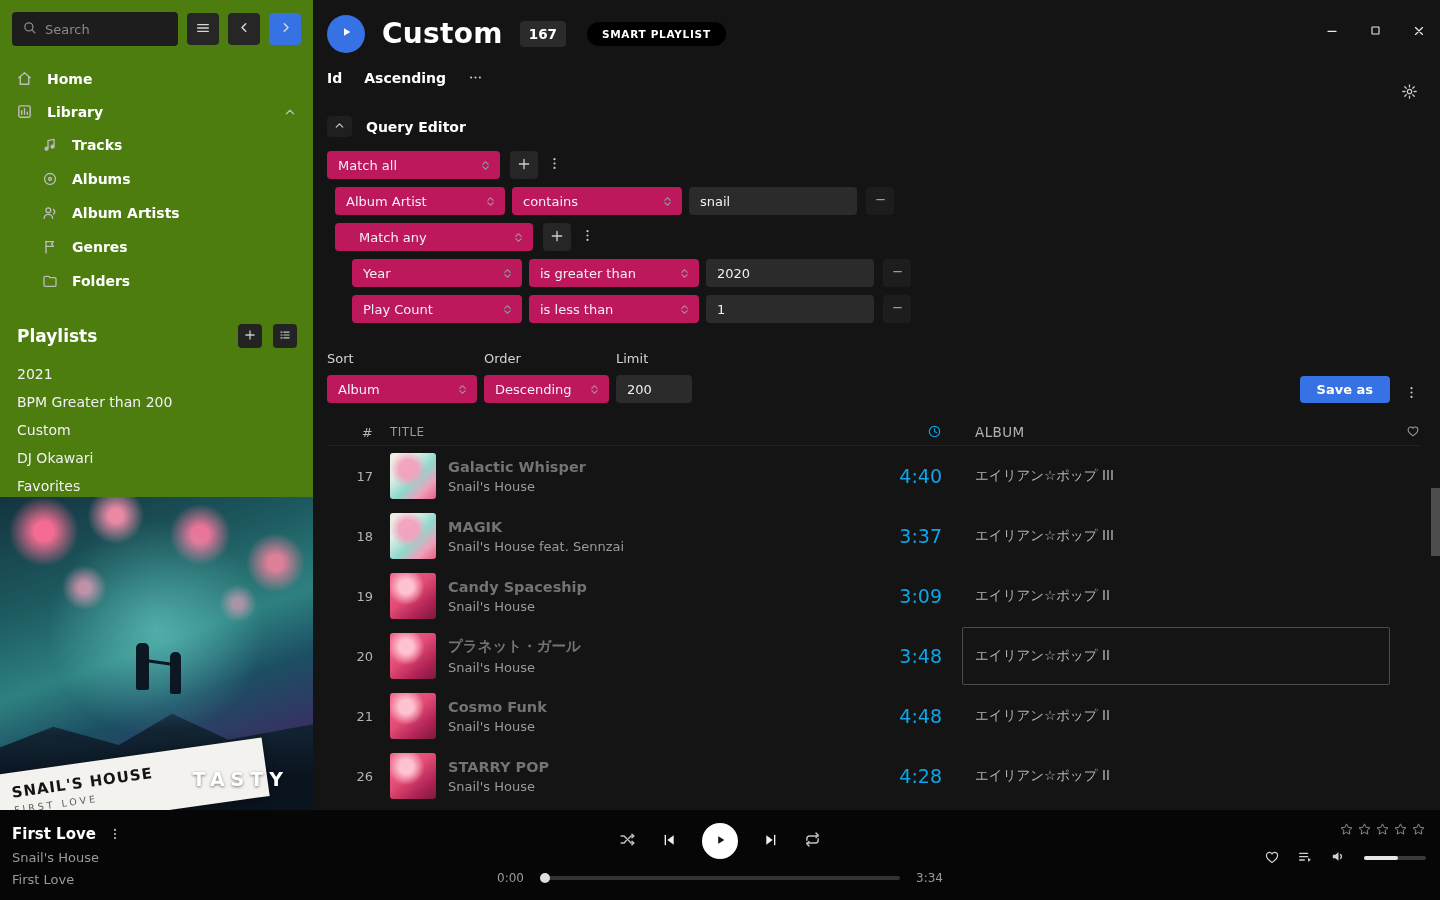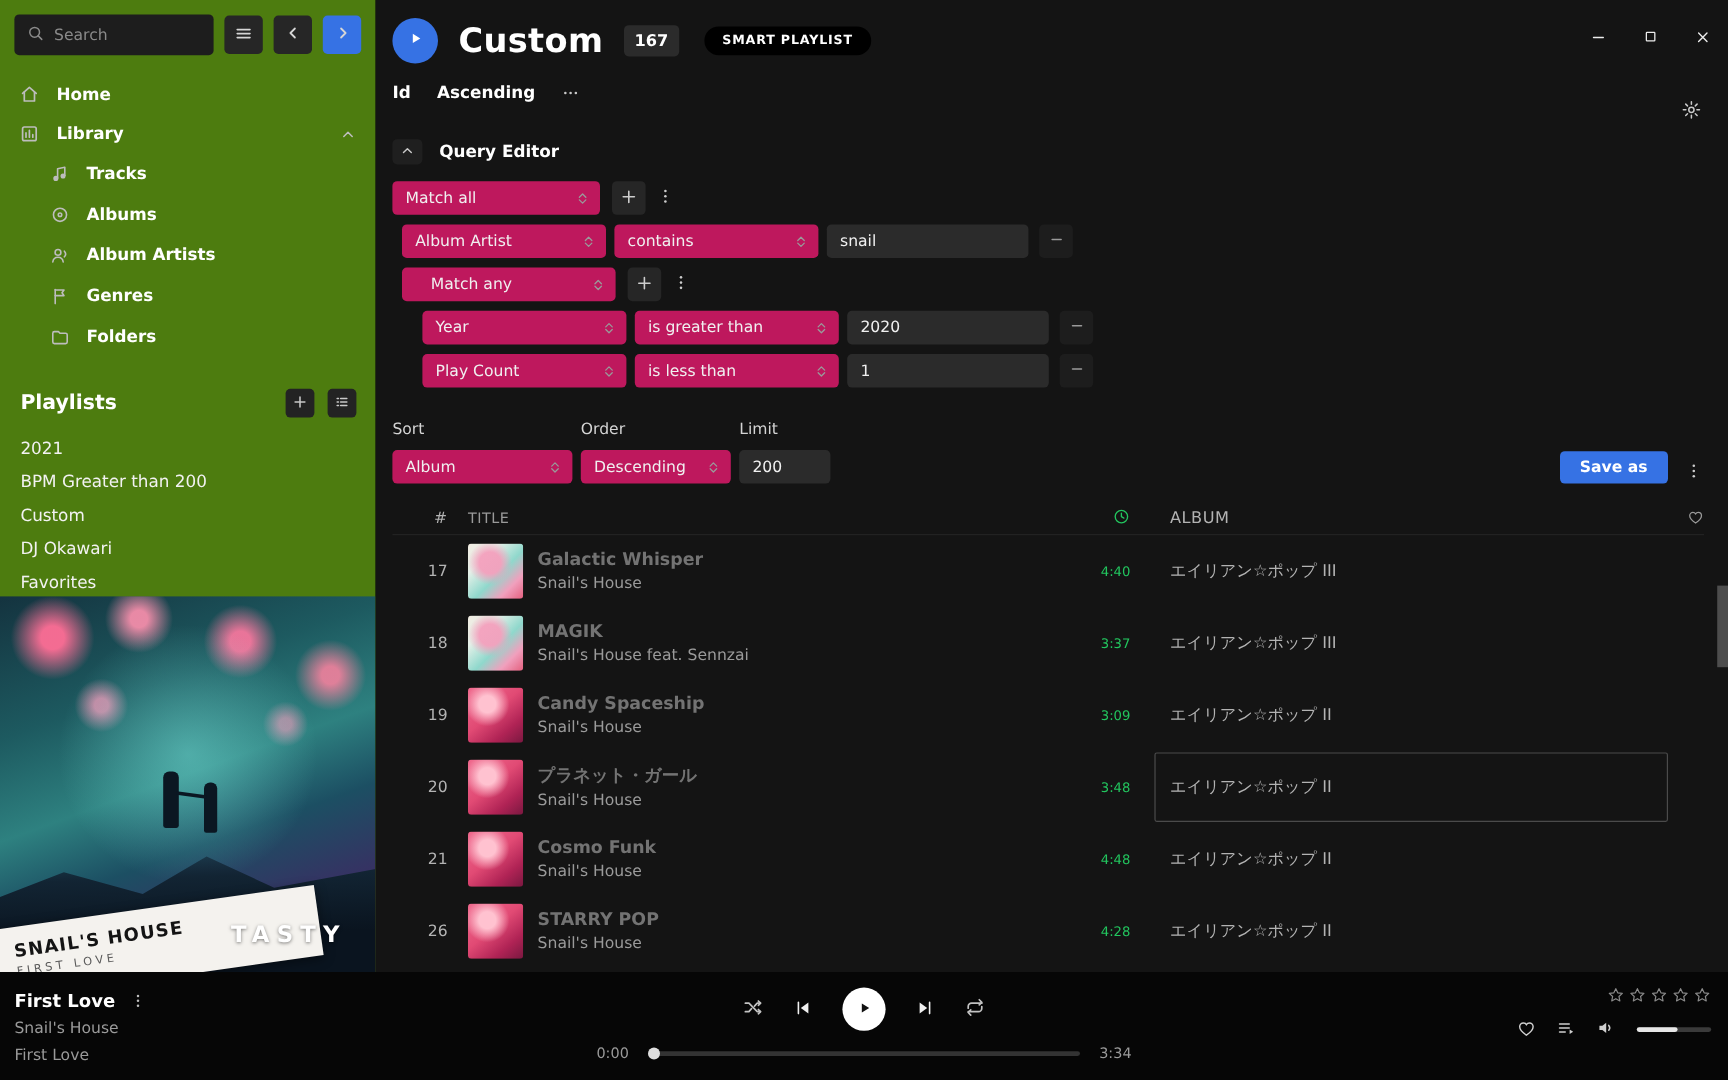--- a/index.html
+++ b/index.html
@@ -69,41 +69,41 @@
 
   .qe-header { display:flex; align-items:center; gap:14px; margin-top:26px; }
   .qe-collapse { width:25px; height:21px; background:#1f1f1f; border:0; border-radius:4px; color:#c9c9c9; display:flex; align-items:center; justify-content:center; cursor:pointer; }
   .qe-title { font-size:14px; font-weight:700; }
 
   .qe-row { display:flex; align-items:center; gap:7px; margin-top:8px; height:28px; }
   .qe-row.first { margin-top:14px; }
   .ind1 { margin-left:8px; } .ind2 { margin-left:25px; }
   .select { height:28px; background:#be185d; border-radius:4px; display:flex; align-items:center; padding:0 8px 0 11px; font-size:13px; color:#f0f0f0; cursor:pointer; }
   .select .caret { margin-left:auto; color:#9a9a9a; display:flex; }
-  .w173{width:173px;} .w178{width:178px;padding-left:24px;} .w170{width:170px;} .w150{width:150px;} .w125{width:125px;}
+  .w173{width:173px;} .w178{width:198px;padding-left:24px;} .w170{width:170px;} .w150{width:150px;} .w125{width:125px;}
   .text-input { height:28px; background:#2b2b2b; border:0; border-radius:4px; color:#f0f0f0; font-size:13px; padding:0 11px; outline:none; font-family:inherit; }
   .w168{width:168px;} .w76{width:76px;}
   .icon-btn { width:28px; height:28px; background:#262626; border:0; border-radius:4px; color:#cdcdcd; display:flex; align-items:center; justify-content:center; cursor:pointer; }
   .minus-btn { width:28px; height:28px; background:#1d1d1d; border:0; border-radius:4px; color:#9a9a9a; display:flex; align-items:center; justify-content:center; cursor:pointer; margin-left:2px; }
   .dots-btn { background:transparent; border:0; color:#cdcdcd; width:18px; display:flex; align-items:center; justify-content:center; cursor:pointer; }
   .gap10 { margin-left:3px; }
 
   .sort-block { display:flex; align-items:flex-end; margin-top:28px; }
   .sort-col { display:flex; flex-direction:column; gap:9px; margin-right:7px; }
   .sort-col .lbl { font-size:13px; color:#d4d4d4; }
   .save-group { margin-left:auto; display:flex; align-items:flex-end; gap:12px; }
   .save-btn { height:27px; padding:0 17px; background:#3672e4; color:#fff; border:0; border-radius:4px; font-size:13px; font-weight:700; cursor:pointer; font-family:inherit; }
 
   .track-table { margin-top:16px; }
   .t-head { display:flex; align-items:center; height:27px; color:#9a9a9a; font-size:12px; letter-spacing:.4px; border-bottom:1px solid #222; }
   .t-row { display:flex; align-items:center; height:60px; cursor:pointer; }
   .col-num { width:46px; text-align:right; color:#b3b3b3; font-size:13px; flex-shrink:0; }
   .col-thumb { width:46px; height:46px; margin-left:17px; border-radius:3px; flex-shrink:0; }
   .col-title { flex:1; margin-left:12px; min-width:0; }
-  .col-dur { width:85px; text-align:left; color:#22c55e; font-size:11px; flex-shrink:0; display:flex; justify-content:flex-end; }
+  .col-dur { width:85px; text-align:left; color:#0ea5e9; font-size:19px; flex-shrink:0; display:flex; justify-content:flex-end; }
   .col-album { width:415px; margin-left:33px; color:#b3b3b3; font-size:13.5px; flex-shrink:0; }
   .col-fav { width:30px; display:flex; justify-content:flex-end; color:#9a9a9a; flex-shrink:0; }
   .h-title { margin-left:17px; flex:1; }
   .title-main { font-size:14.5px; font-weight:600; color:#737373; white-space:nowrap; overflow:hidden; text-overflow:ellipsis; }
   .title-sub { font-size:13px; color:#9a9a9a; margin-top:4px; white-space:nowrap; }
   .album-box { margin-left:-13px; padding:0 12px; height:58px; display:flex; align-items:center; border:1px solid #4b4b4b; border-radius:2px; width:calc(100% + 13px); }
   .artA { background:radial-gradient(circle at 40% 35%, rgba(244,160,189,.95) 0 22%, rgba(244,160,189,0) 45%),
           linear-gradient(135deg,#f2ece2 0%,#e4f0e8 28%,#8fd8cc 56%,#f0a0bd 78%,#e4607f 100%); }
   .artB { background:radial-gradient(circle at 35% 30%, #ffc2d0 0 16%, rgba(255,194,208,0) 42%),
           linear-gradient(140deg,#f06a8e 0%,#e14a74 45%,#b02355 75%,#7a1840 100%); }

